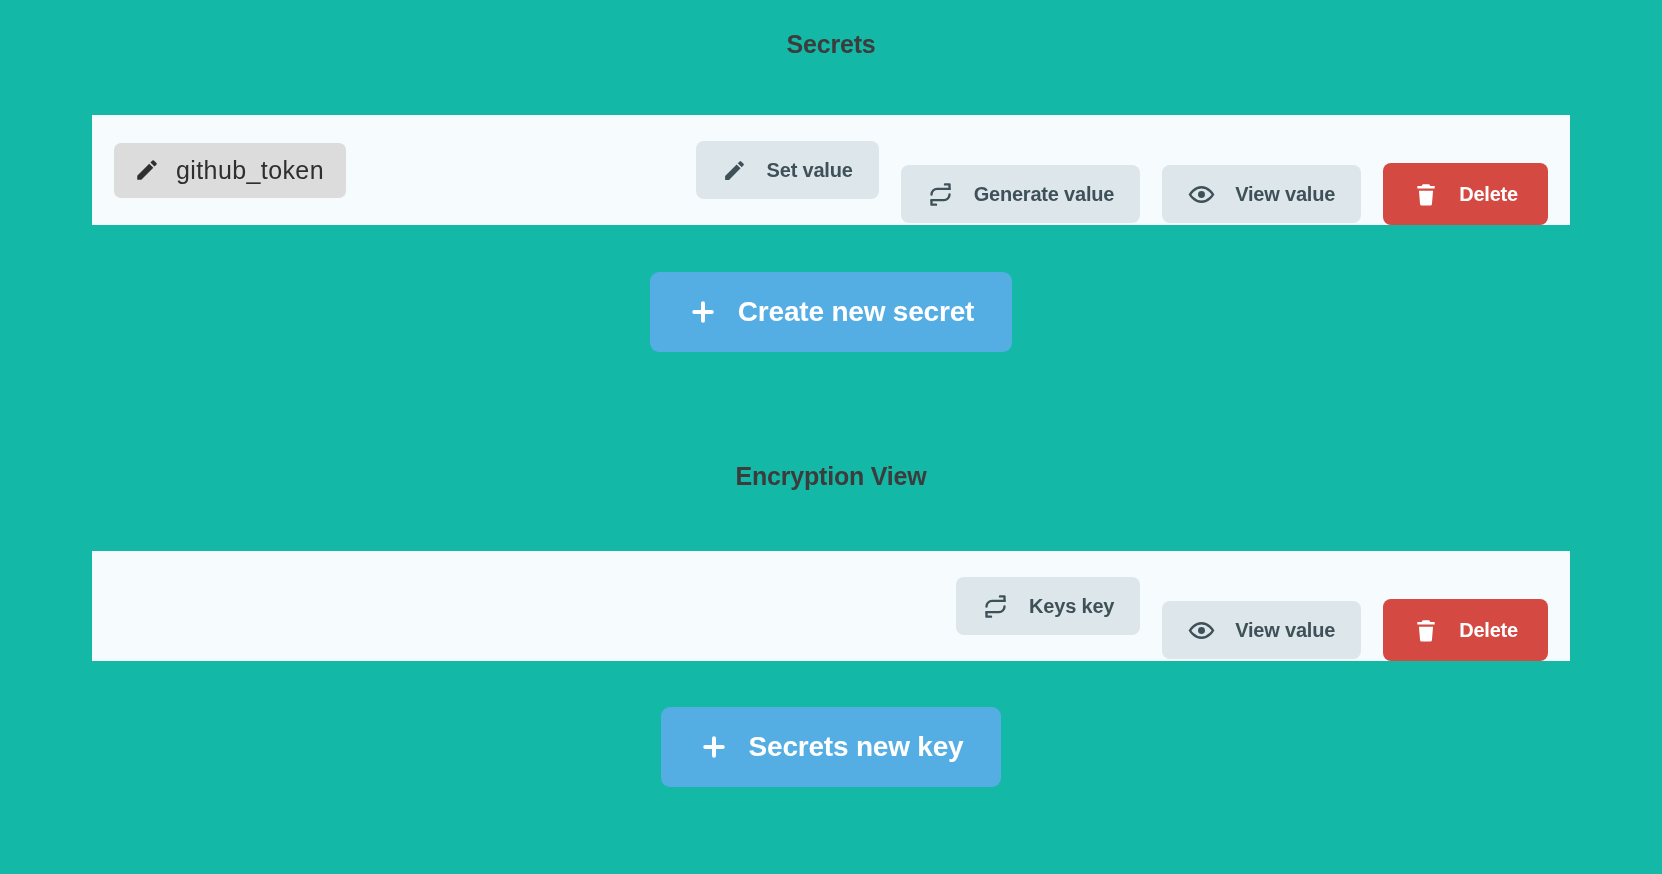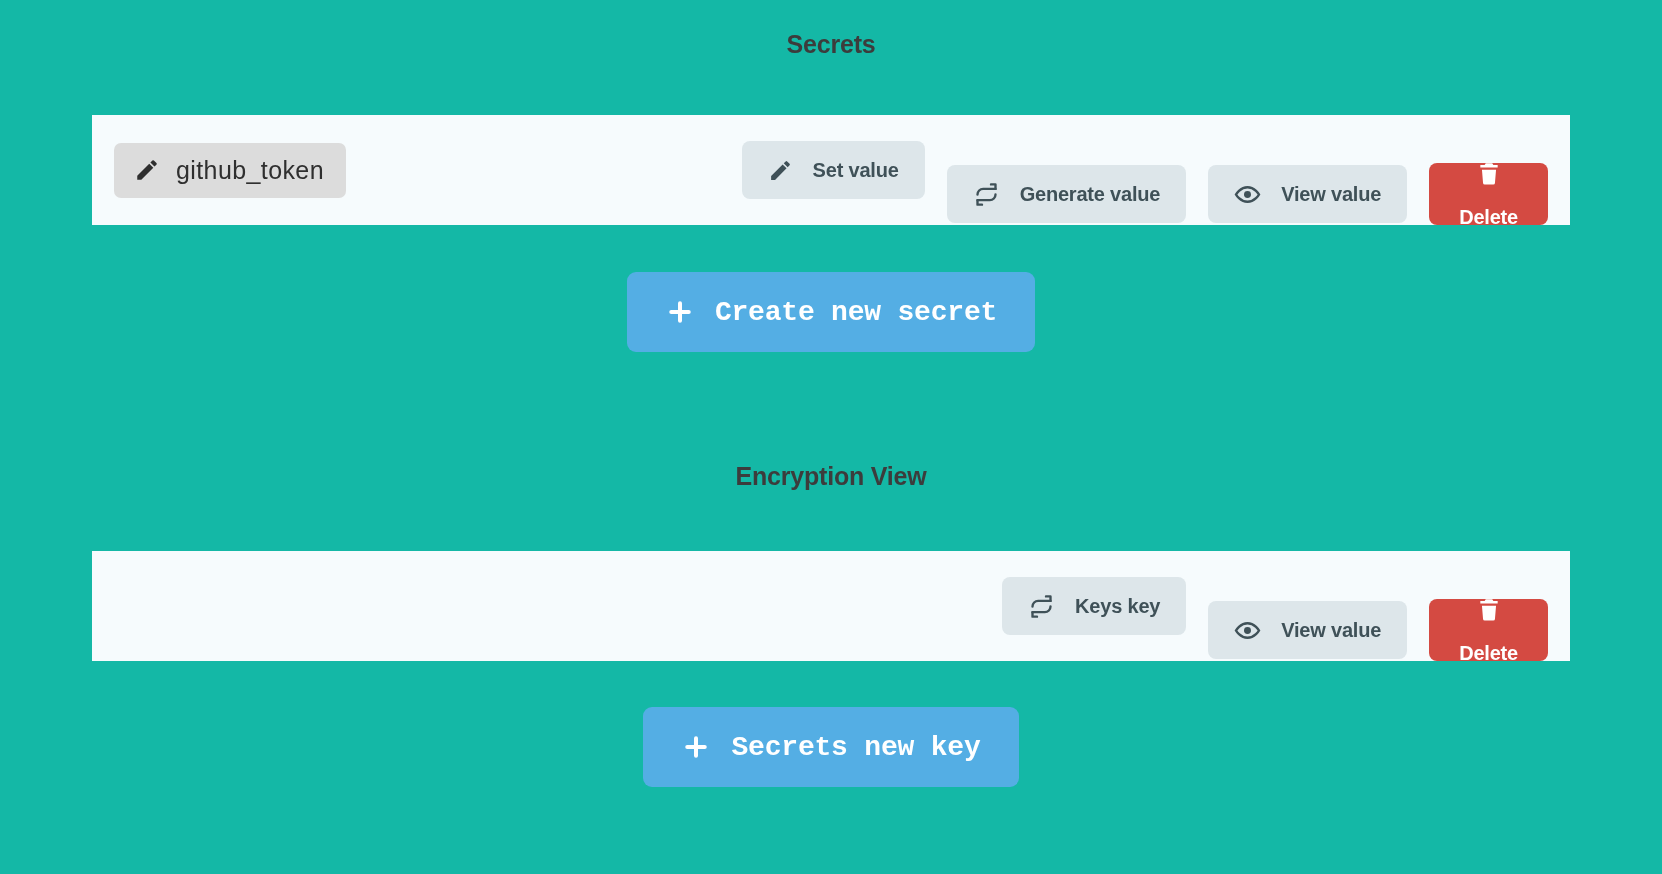--- a/index.html
+++ b/index.html
@@ -83,32 +83,30 @@
     color: #3f5158;
     height: 58px;
     padding: 0 26px;
   }
 
   .btn-danger {
     background: #d44a42;
     color: #ffffff;
     height: 62px;
     padding: 0 30px;
-    flex-direction: column;
   }
 
   .btn-primary {
     background: #54aee4;
     color: #ffffff;
     height: 80px;
     padding: 0 38px;
     gap: 20px;
     font-size: 28px;
     border-radius: 9px;
-    font-family: Liberation Mono, monospace;
   }
 
   .btn + .btn { margin-left: 22px; margin-top: 48px; }
 
   
   .create-wrap {
     display: flex;
     justify-content: center;
   }
   #create-secret-wrap { margin-top: 47px; }

